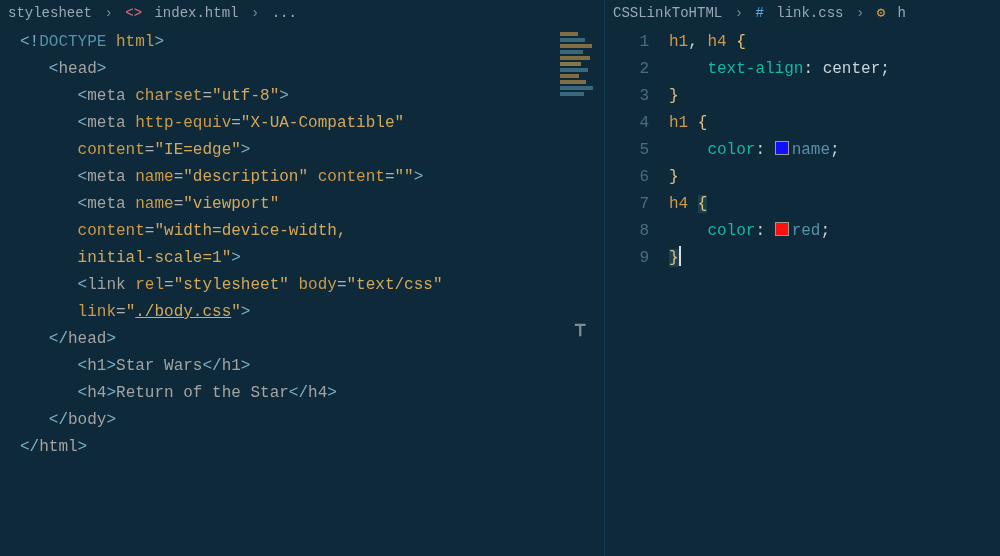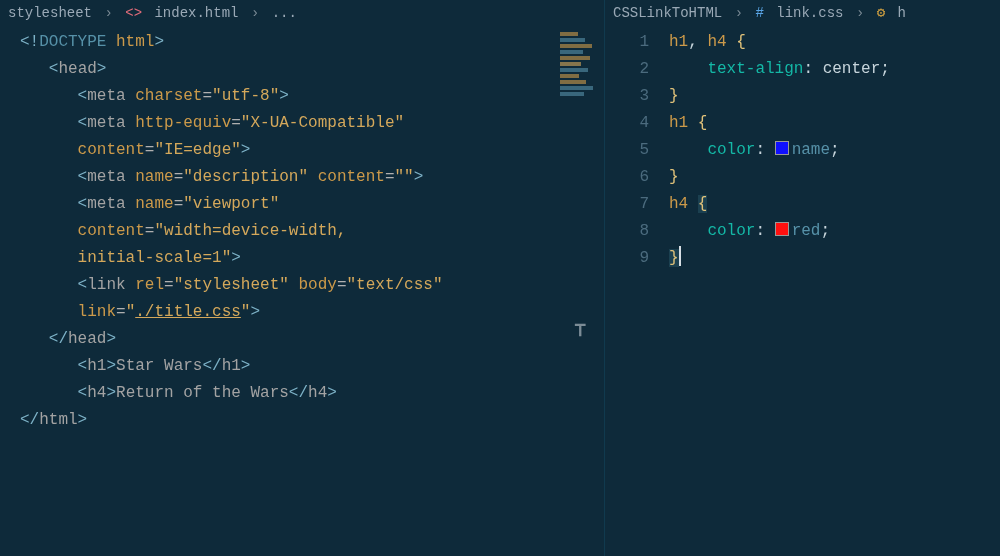--- a/index.html
+++ b/index.html
@@ -58,24 +58,25 @@
           <div class="line"><span class="tok-punct">&lt;!</span><span class="tok-doctype">DOCTYPE </span><span class="tok-attr">html</span><span class="tok-punct">&gt;</span></div>
           <div class="line"><span>   </span><span class="tok-punct">&lt;</span><span class="tok-tag">head</span><span class="tok-punct">&gt;</span></div>
           <div class="line"><span>      </span><span class="tok-punct">&lt;</span><span class="tok-tag">meta </span><span class="tok-attr">charset</span><span class="tok-equals">=</span><span class="tok-str">"utf-8"</span><span class="tok-punct">&gt;</span></div>
           <div class="line"><span>      </span><span class="tok-punct">&lt;</span><span class="tok-tag">meta </span><span class="tok-attr">http-equiv</span><span class="tok-equals">=</span><span class="tok-str">"X-UA-Compatible"</span></div>
           <div class="line"><span>      </span><span class="tok-attr">content</span><span class="tok-equals">=</span><span class="tok-str">"IE=edge"</span><span class="tok-punct">&gt;</span></div>
           <div class="line"><span>      </span><span class="tok-punct">&lt;</span><span class="tok-tag">meta </span><span class="tok-attr">name</span><span class="tok-equals">=</span><span class="tok-str">"description"</span><span> </span><span class="tok-attr">content</span><span class="tok-equals">=</span><span class="tok-str">""</span><span class="tok-punct">&gt;</span></div>
           <div class="line"><span>      </span><span class="tok-punct">&lt;</span><span class="tok-tag">meta </span><span class="tok-attr">name</span><span class="tok-equals">=</span><span class="tok-str">"viewport"</span></div>
           <div class="line"><span>      </span><span class="tok-attr">content</span><span class="tok-equals">=</span><span class="tok-str">"width=device-width,</span></div>
           <div class="line"><span>      </span><span class="tok-str">initial-scale=1"</span><span class="tok-punct">&gt;</span></div>
           <div class="line"><span>      </span><span class="tok-punct">&lt;</span><span class="tok-tag">link </span><span class="tok-attr">rel</span><span class="tok-equals">=</span><span class="tok-str">"stylesheet"</span><span> </span><span class="tok-attr">body</span><span class="tok-equals">=</span><span class="tok-str">"text/css"</span></div>
-          <div class="line"><span>      </span><span class="tok-attr">link</span><span class="tok-equals">=</span><span class="tok-str">"</span><span class="tok-str tok-link">./title.css</span><span class="tok-str">"</span><span class="tok-punct">&gt;</span></div>
+          <div class="line"><span>      </span><span class="tok-attr">link</span><span class="tok-equals">=</span><span class="tok-str">"</span><span class="tok-str tok-link">./body.css</span><span class="tok-str">"</span><span class="tok-punct">&gt;</span></div>
           <div class="line"><span>   </span><span class="tok-punct">&lt;/</span><span class="tok-tag">head</span><span class="tok-punct">&gt;</span></div>
           <div class="line"><span>      </span><span class="tok-punct">&lt;</span><span class="tok-tag">h1</span><span class="tok-punct">&gt;</span><span class="tok-text">Star Wars</span><span class="tok-punct">&lt;/</span><span class="tok-tag">h1</span><span class="tok-punct">&gt;</span></div>
-          <div class="line"><span>      </span><span class="tok-punct">&lt;</span><span class="tok-tag">h4</span><span class="tok-punct">&gt;</span><span class="tok-text">Return of the Wars</span><span class="tok-punct">&lt;/</span><span class="tok-tag">h4</span><span class="tok-punct">&gt;</span></div>
+          <div class="line"><span>      </span><span class="tok-punct">&lt;</span><span class="tok-tag">h4</span><span class="tok-punct">&gt;</span><span class="tok-text">Return of the Star</span><span class="tok-punct">&lt;/</span><span class="tok-tag">h4</span><span class="tok-punct">&gt;</span></div>
+          <div class="line"><span>   </span><span class="tok-punct">&lt;/</span><span class="tok-tag">body</span><span class="tok-punct">&gt;</span></div>
           <div class="line"><span class="tok-punct">&lt;/</span><span class="tok-tag">html</span><span class="tok-punct">&gt;</span></div>
         </div>
     </div>
     <div class="minimap" id="minimap">
         <div class="m" style="background: rgb(204, 154, 74); width: 18px;"></div>
         <div class="m" style="background: rgb(86, 145, 168); width: 25px;"></div>
         <div class="m" style="background: rgb(204, 154, 74); width: 32px;"></div>
         <div class="m" style="background: rgb(86, 145, 168); width: 23px;"></div>
         <div class="m" style="background: rgb(204, 154, 74); width: 30px;"></div>
         <div class="m" style="background: rgb(212, 168, 91); width: 21px;"></div>

